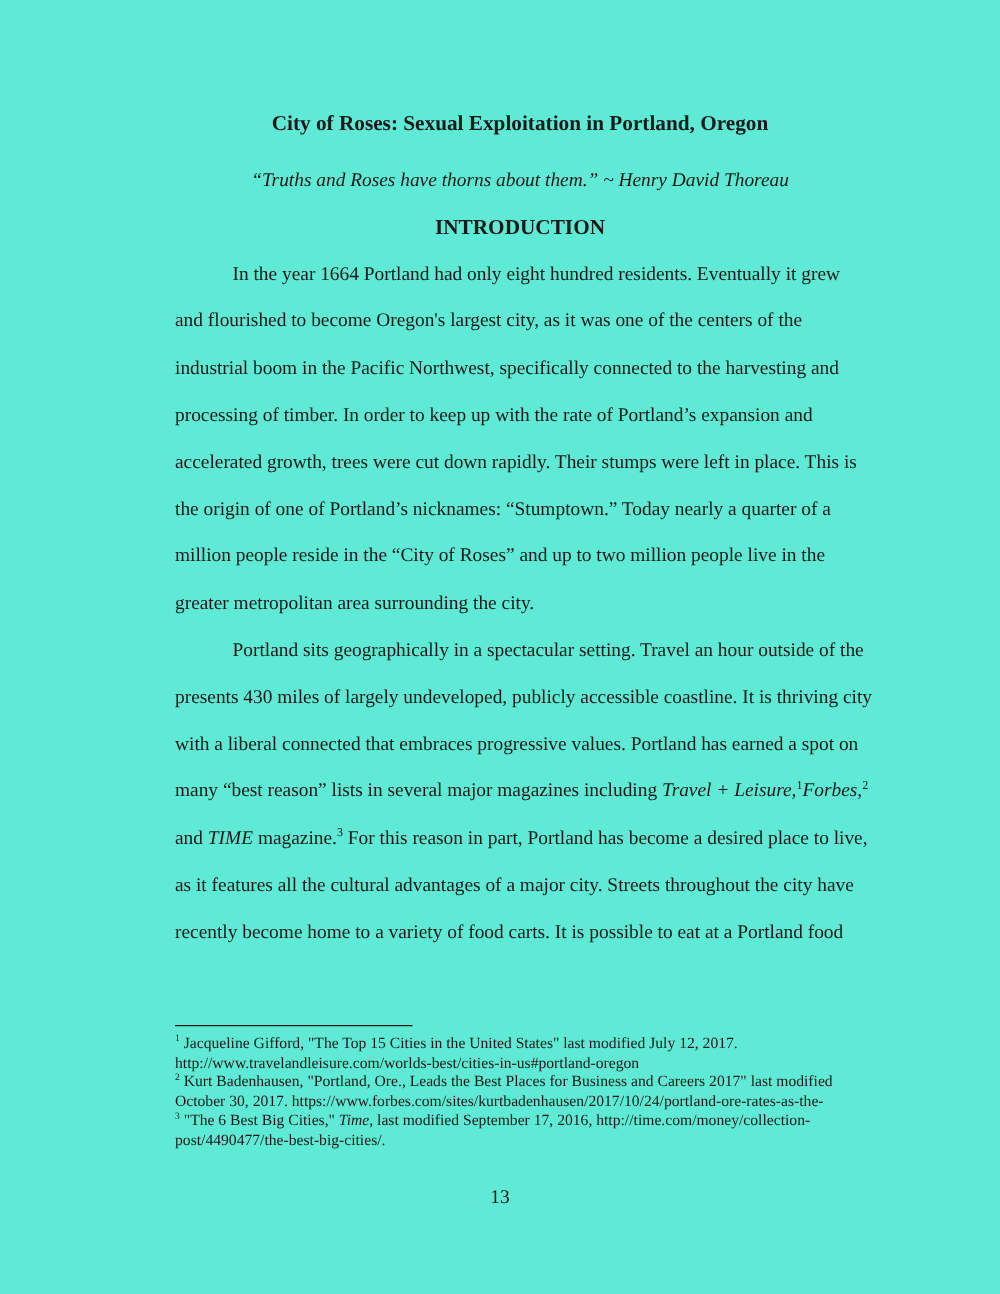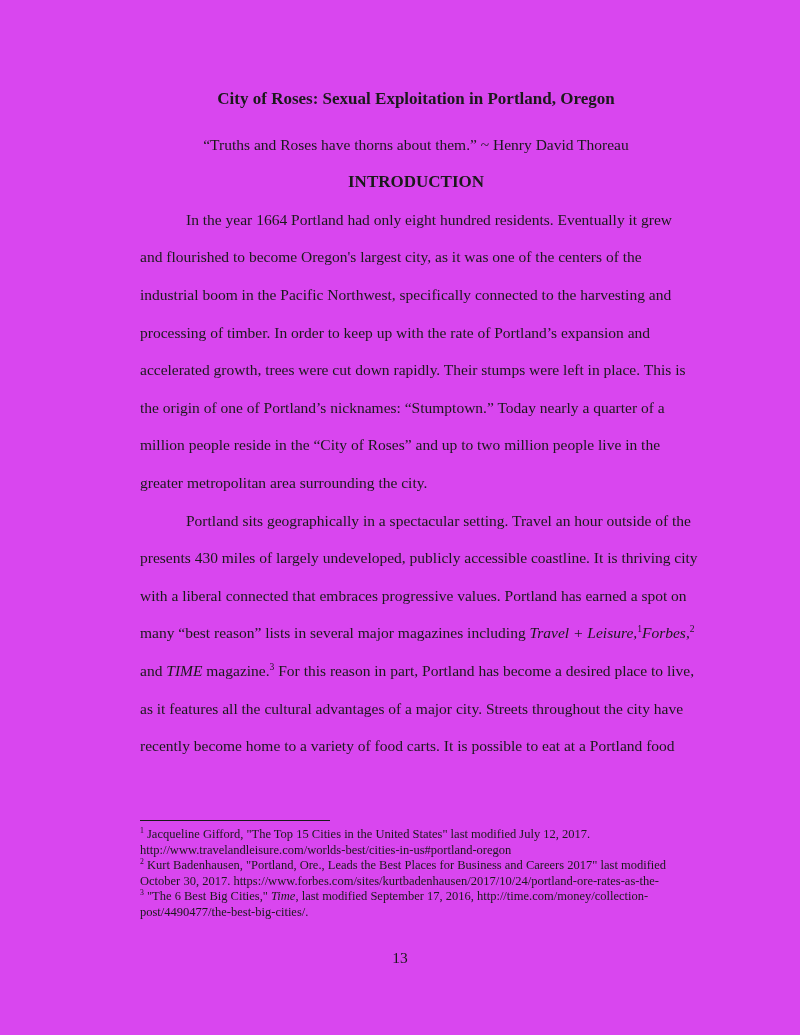--- a/index.html
+++ b/index.html
@@ -4,21 +4,21 @@
 <style>
   html, body {
     margin: 0;
     padding: 0;
     background: #ffffff;
   }
   .page {
     position: relative;
     width: 800px;
     height: 1035px;
-    background: #d946ef;
+    background: #5eead4;
     color: #1a1a1a;
     font-family: "Liberation Serif", "DejaVu Serif", serif;
     font-size: 15.5px;
     box-sizing: border-box;
     overflow: hidden;
   }
   .body-text {
     position: absolute;
     top: 80px;
     left: 140px;
@@ -28,20 +28,21 @@
     line-height: 37.6px;
     white-space: nowrap;
   }
   .line.indent { text-indent: 46px; }
   .center { text-align: center; }
   .title-line {
     font-weight: bold;
     font-size: 17px;
   }
   .epigraph-line {
+    font-style: italic;
     font-size: 15.5px;
     margin-top: 8px;
   }
   .heading-line {
     font-weight: bold;
     font-size: 17px;
   }
   .it { font-style: italic; }
   sup {
     font-size: 0.62em;

